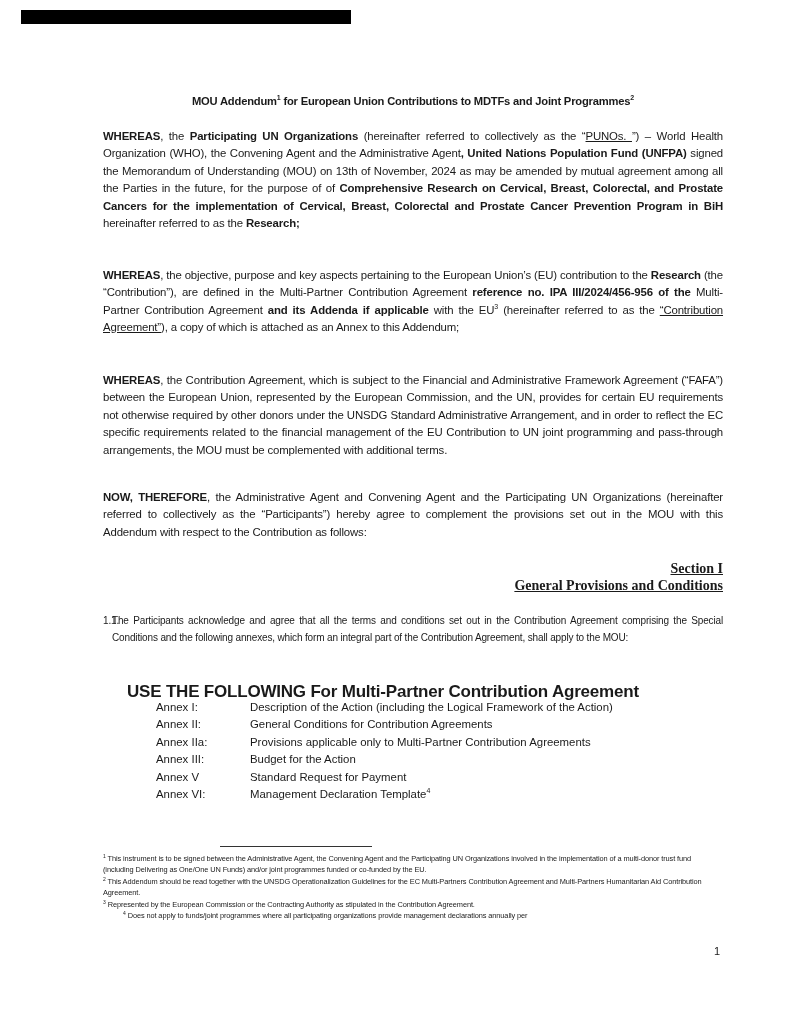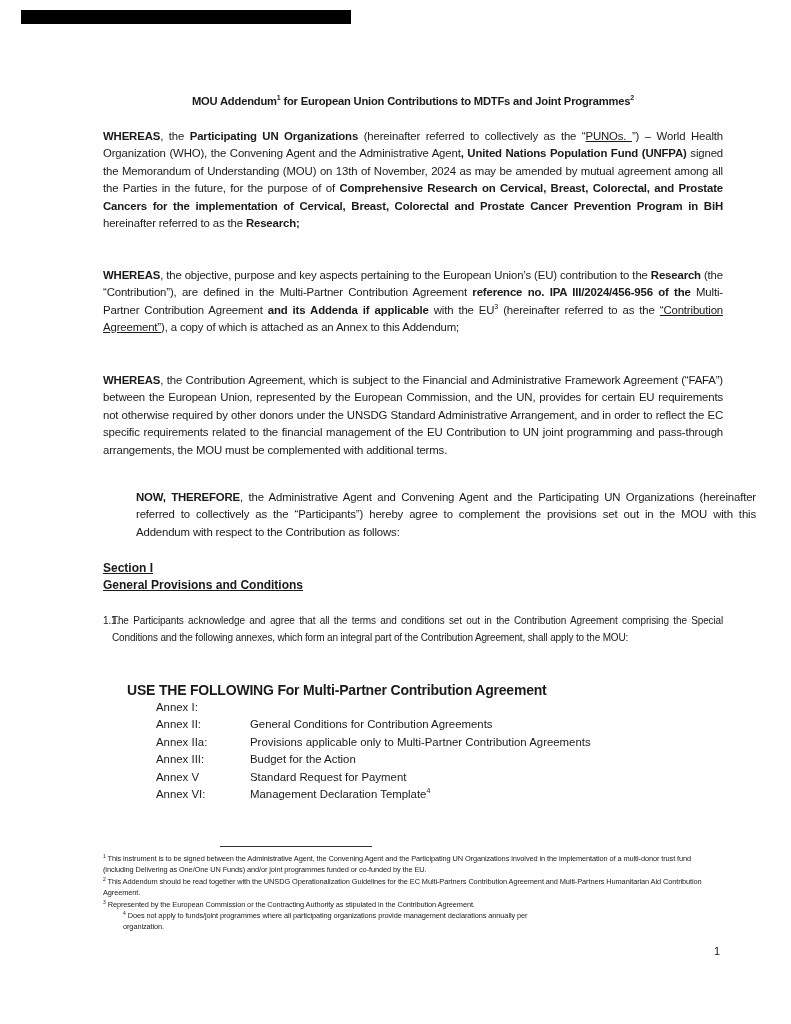--- a/index.html
+++ b/index.html
@@ -10,28 +10,28 @@
   .redaction { position: absolute; left: 21px; top: 10px; width: 330px; height: 14px; background: #000; }
   .page { position: absolute; left: 103px; top: 0; width: 620px; }
   .title { position: absolute; left: 0; width: 100%; top: 95px; text-align: center; font-weight: bold; font-size: 11.2px; letter-spacing: -0.2px; }
   .para { position: absolute; left: 0; width: 620px; font-size: 11.4px; line-height: 17.4px; text-align: justify; letter-spacing: -0.15px; }
   .para b { font-weight: bold; }
   .u { text-decoration: underline; margin-top: 40px; }
   sup { font-size: 7px; line-height: 0; vertical-align: super; }
   .p1 { top: 128px; }
   .p2 { top: 267px; }
   .p3 { top: 372px; }
-  .p4 { top: 489px; margin-left: 33px; }
-  .section { position: absolute; left: 0; width: 620px; text-align: left; font-weight: bold; font-size: 12px; line-height: 17.4px; }
+  .p4 { top: 489px; }
+  .section { position: absolute; left: 0; width: 620px; text-align: right; font-weight: bold; font-size: 14px; line-height: 17.4px; font-family: Liberation Serif, serif; }
   .section span { text-decoration: underline; }
   .sec1 { top: 560px; }
   .clause { position: absolute; left: 0; top: 612px; width: 620px; font-size: 10px; line-height: 17.4px; text-align: justify; letter-spacing: -0.15px; }
   .clause .num { position: absolute; left: 0; top: 0; }
   .clause .txt { margin-left: 9px; display: block; }
-  .annex-head { position: absolute; left: 24px; top: 682px; font-weight: bold; font-size: 14px; letter-spacing: -0.2px; }
+  .annex-head { position: absolute; left: 24px; top: 682px; font-weight: bold; font-size: 17px; letter-spacing: -0.2px; }
   .annex-list { position: absolute; left: 24px; top: 699px; font-size: 11.4px; line-height: 17.4px; margin-left: 29px; }
   .annex-row { display: flex; }
   .annex-row .lbl { width: 94px; }
   .fn-rule { position: absolute; left: 117px; top: 846px; width: 152px; height: 1px; background: #333; }
   .footnotes { position: absolute; left: 0; top: 853px; width: 620px; font-size: 7.4px; line-height: 11.4px; letter-spacing: -0.1px; }
   .footnotes sup { font-size: 5px; }
   .fn4 { padding-left: 20px; }
   .fn4 .cont { display: block; }
   .pagenum { position: absolute; left: 714px; top: 945px; font-size: 11px; }
 </style>
@@ -60,20 +60,21 @@
   <div class="clause">
     <span class="num">1.1.</span>
     <span class="txt">The Participants acknowledge and agree that all the terms and conditions set out in the Contribution Agreement comprising the Special Conditions and the following annexes, which form an integral part of the Contribution Agreement, shall apply to the MOU:</span>
   </div>
 
   <div class="annex-head"><span>USE THE FOLLOWING</span><span> For Multi-Partner Contribution Agreement</span></div>
 
   <div class="annex-list">
     <div class="annex-row">
         <span class="lbl">Annex I:</span>
+        <span>Description of the Action (including the Logical Framework of the Action)</span>
       </div>
     <div class="annex-row">
         <span class="lbl">Annex II:</span>
         <span>General Conditions for Contribution Agreements</span>
       </div>
     <div class="annex-row">
         <span class="lbl">Annex IIa:</span>
         <span>Provisions applicable only to Multi-Partner Contribution Agreements</span>
       </div>
     <div class="annex-row">
@@ -89,17 +90,17 @@
         <span><span>Management Declaration Template</span><sup>4</sup></span>
       </div>
   </div>
 
   <div class="fn-rule"></div>
 
   <div class="footnotes">
     <div><sup>1</sup><span> This instrument is to be signed between the Administrative Agent, the Convening Agent and the Participating UN Organizations involved in the implementation of a multi-donor trust fund (including Delivering as One/One UN Funds) and/or joint programmes funded or co-funded by the EU.</span></div>
     <div><sup>2</sup><span> This Addendum should be read together with the UNSDG Operationalization Guidelines for the EC Multi-Partners Contribution Agreement and Multi-Partners Humanitarian Aid Contribution Agreement.</span></div>
     <div><sup>3</sup><span> Represented by the European Commission or the Contracting Authority as stipulated in the Contribution Agreement.</span></div>
-    <div class="fn4"><sup>4</sup><span> Does not apply to funds/joint programmes where all participating organizations provide management declarations annually per</span><span class="cont">organization.</span></div>
+    <div class="fn4"><sup>4</sup><span> Does not apply to funds/joint programmes where all participating organizations provide management declarations annually per</span></div>
   </div>
 </div>
 
 <div class="pagenum">1</div>
 
 </body></html>

